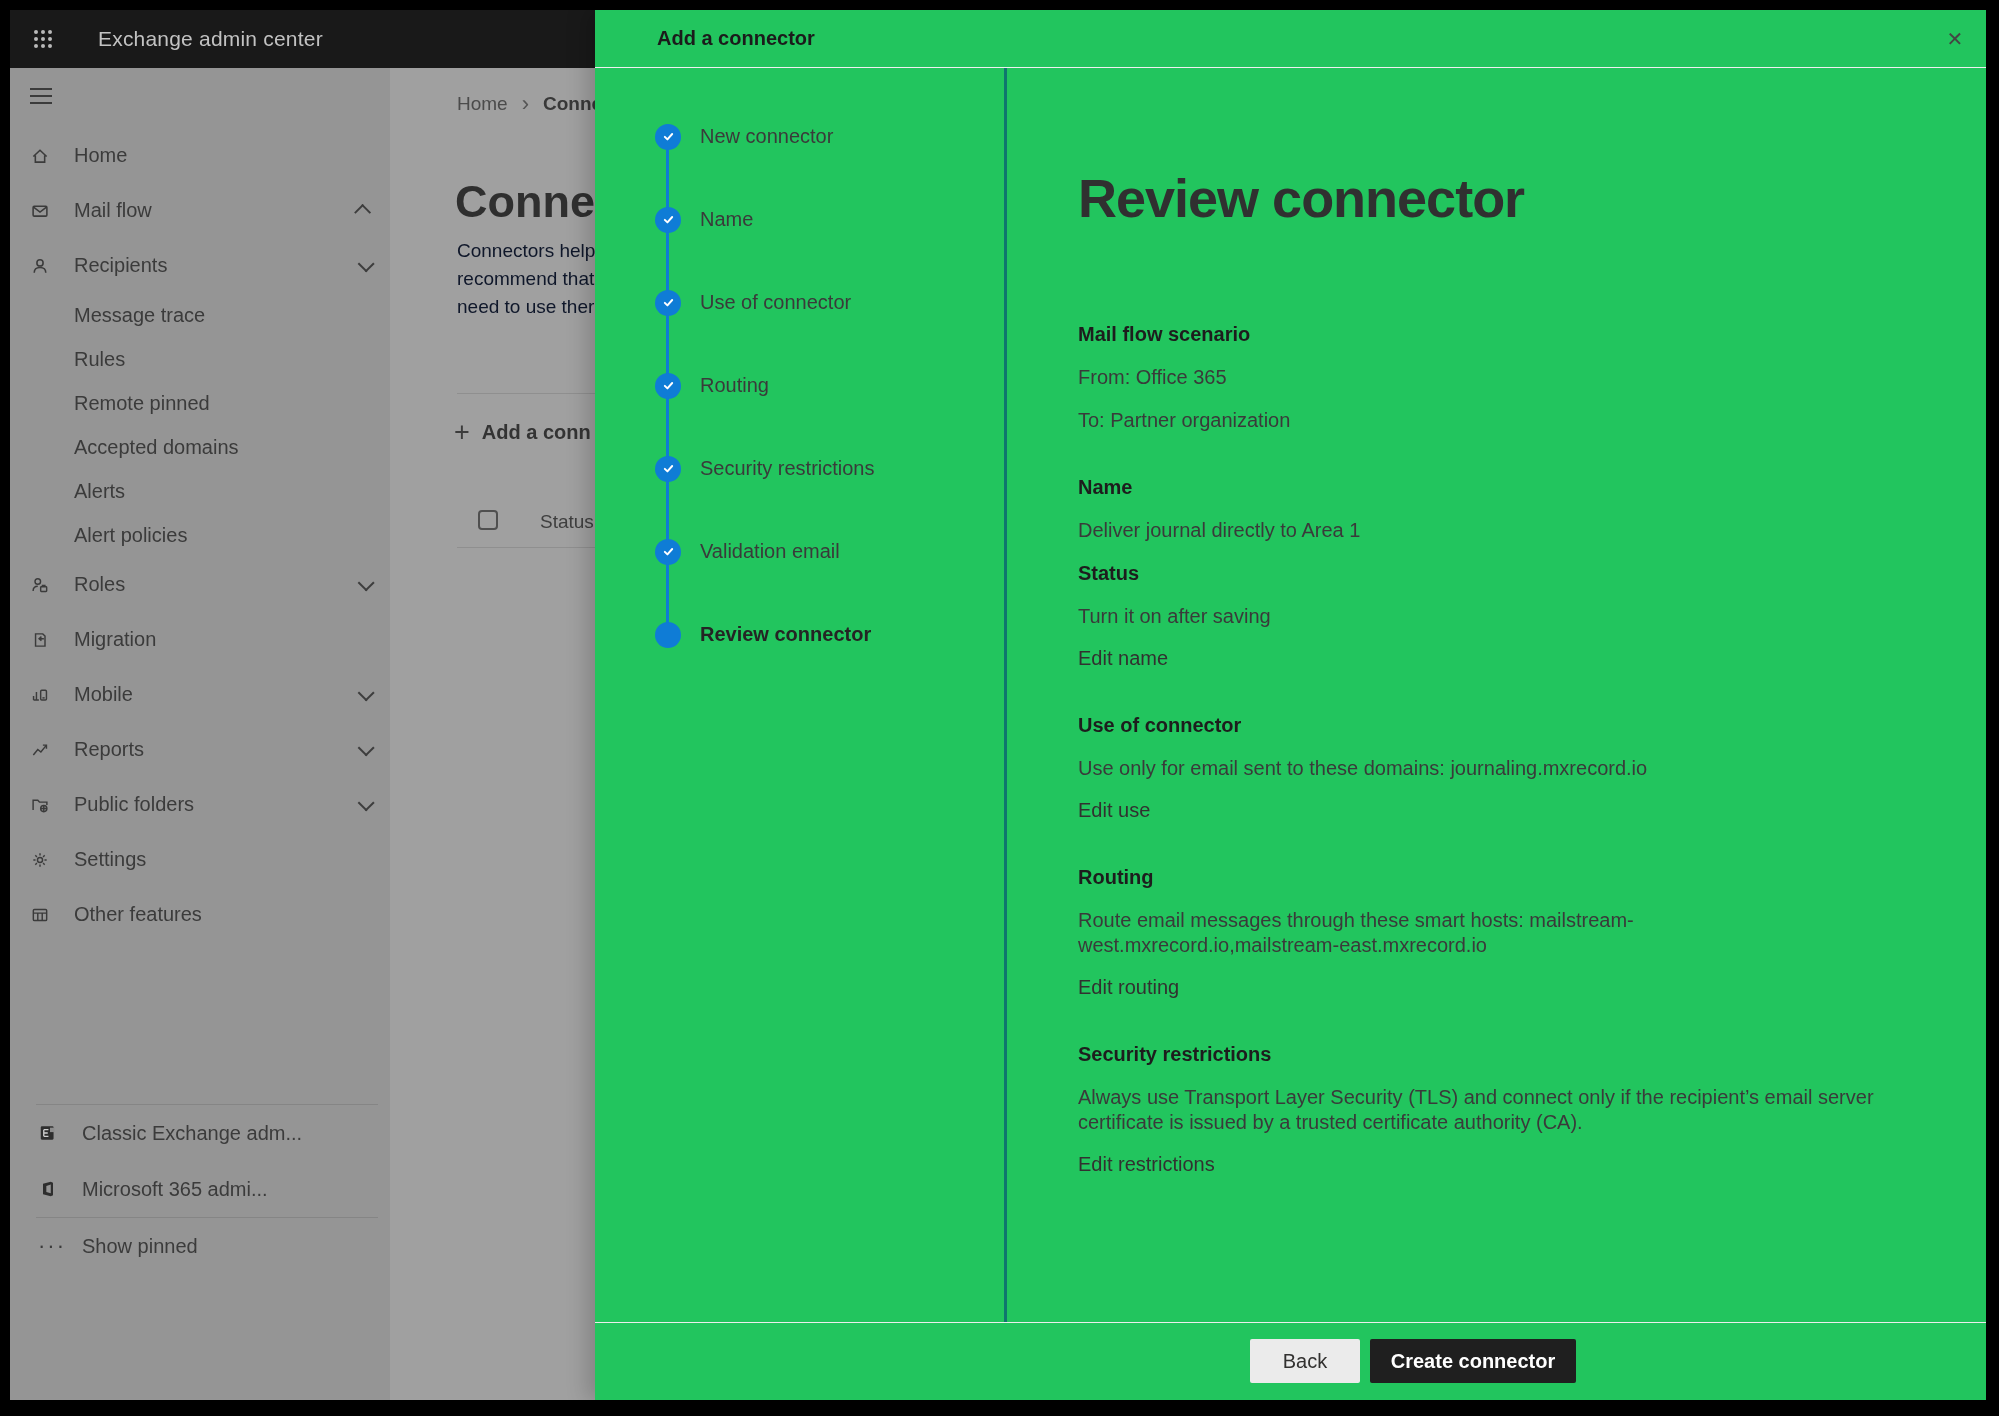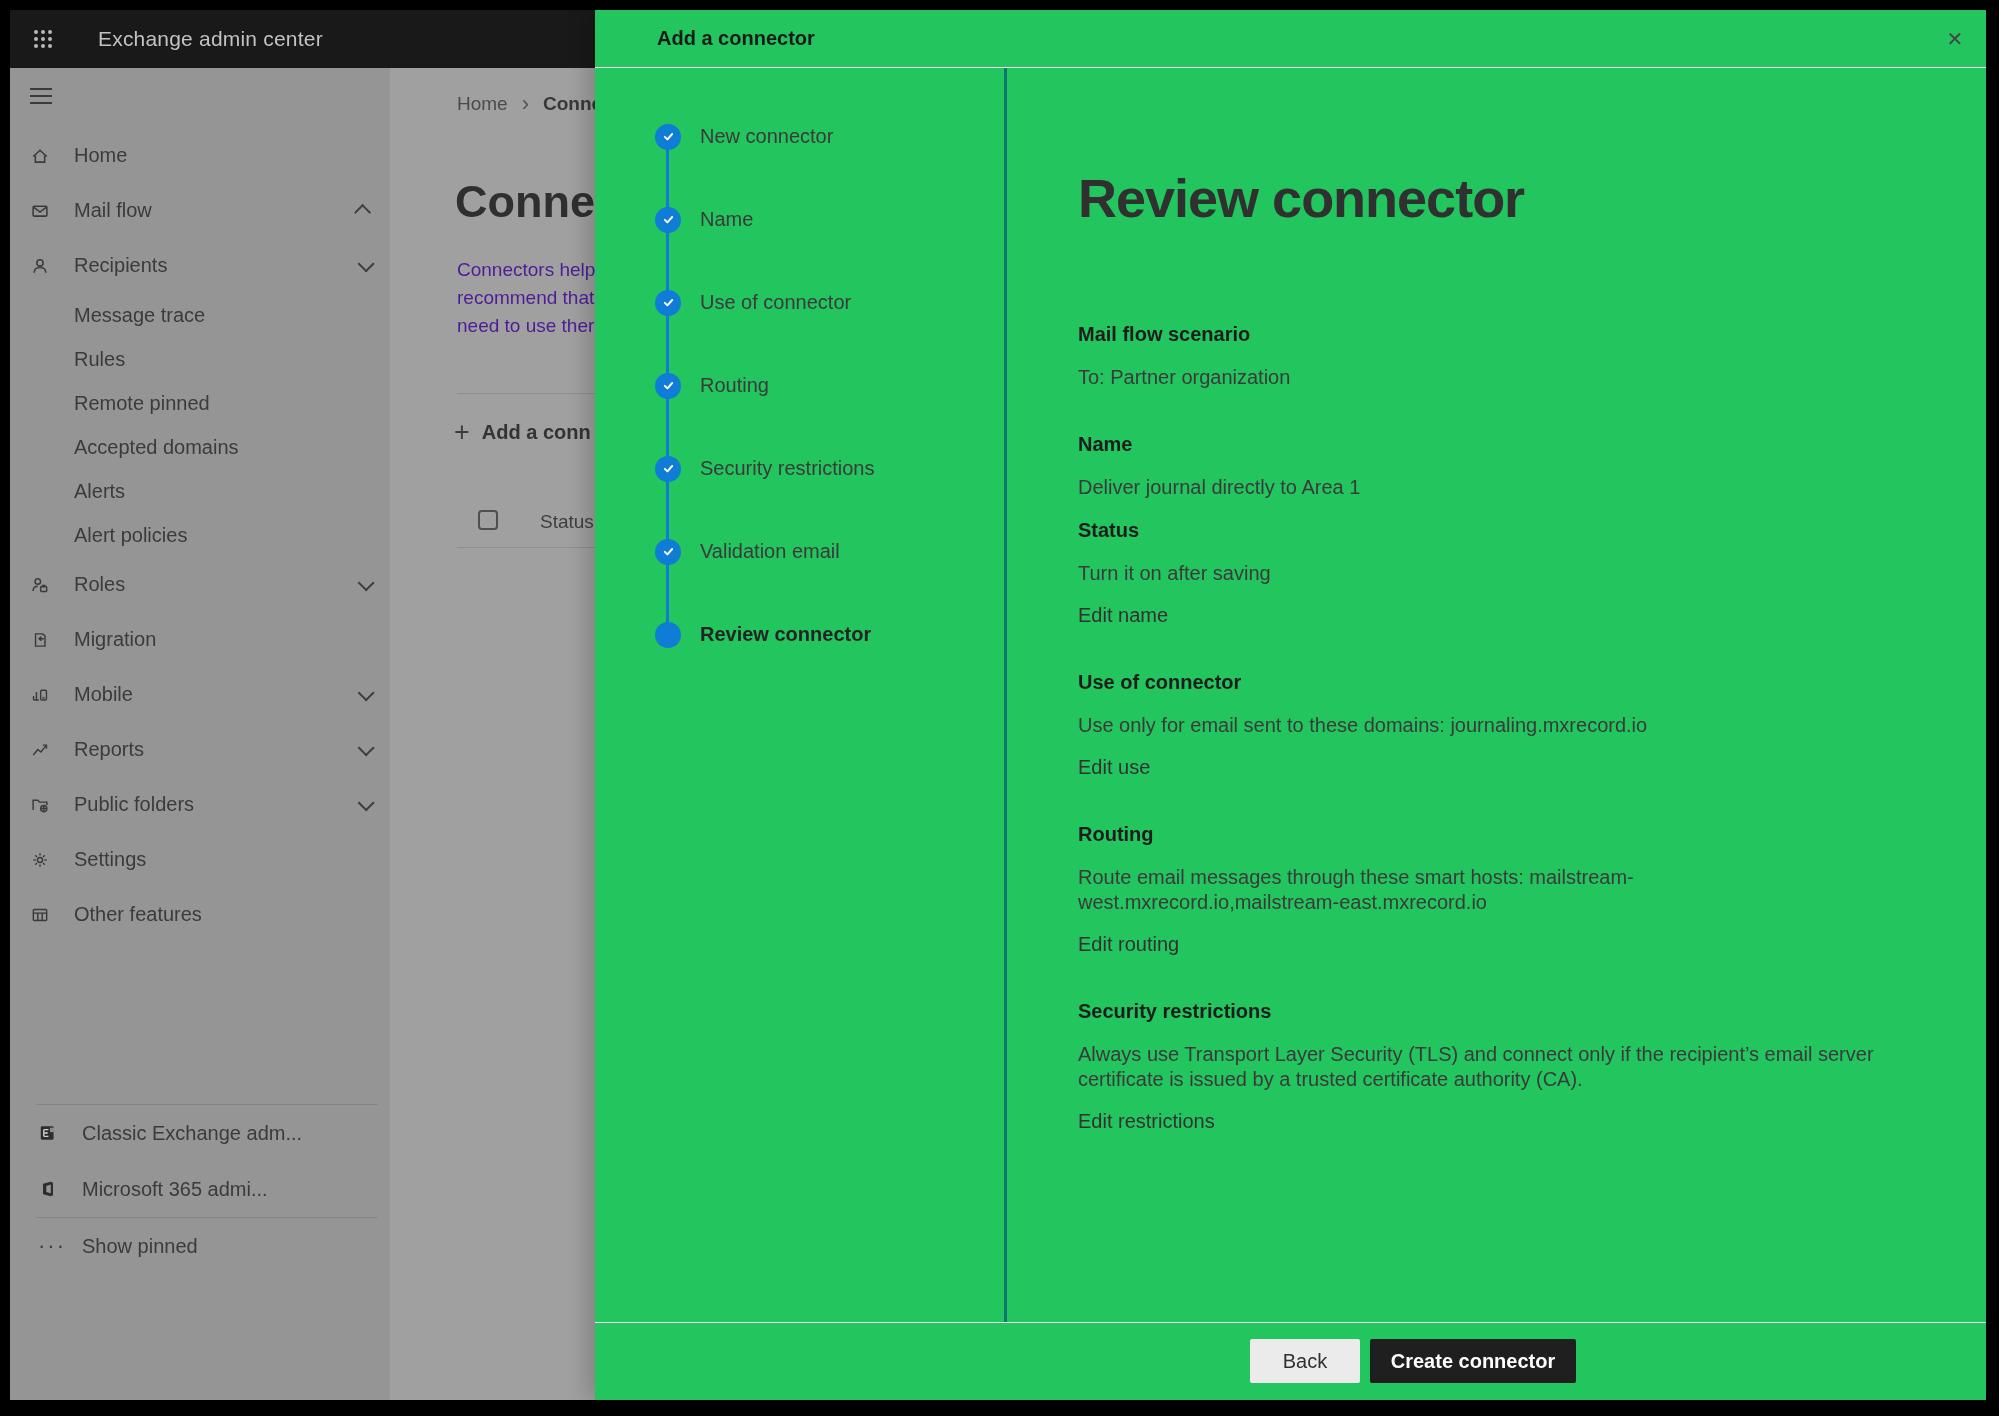--- a/index.html
+++ b/index.html
@@ -36,21 +36,21 @@
   .sidebar-bottom{position:absolute;left:8px;right:0;top:1036px;}
   .nav-divider{height:1px;background:#858585;margin:0 12px 0 18px;}
   .nav-row.small{height:56px;}
   .dots-glyph{font-size:22px;color:#3b3b3b;letter-spacing:2px;width:20px;margin-right:24px;flex:none;}
 
   
   .breadcrumb{position:absolute;left:67px;top:23px;display:flex;align-items:center;font-size:19px;color:#4b4b4b;white-space:nowrap;}
   .breadcrumb .sep{margin:0 14px;font-size:22px;color:#555;}
   .breadcrumb .current{color:#383838;font-weight:600;}
   .bg-title{position:absolute;left:65px;top:108px;margin:0;font-size:45px;font-weight:700;color:#2f2f2f;white-space:nowrap;}
-  .bg-intro{position:absolute;left:67px;top:188px;font-size:19px;line-height:28px;color:#4c1d95;white-space:nowrap;}
+  .bg-intro{position:absolute;left:67px;top:169px;font-size:19px;line-height:28px;color:#0f172a;white-space:nowrap;}
   .bg-div1{position:absolute;left:67px;right:0;top:325px;height:1px;background:#8f8f8f;}
   .bg-add{position:absolute;left:64px;top:347px;height:34px;display:flex;align-items:center;cursor:pointer;}
   .bg-add .plus{font-size:27px;color:#3c3c3c;margin-right:12px;font-weight:400;line-height:1;}
   .bg-add .albl{font-size:20px;font-weight:700;color:#333;white-space:nowrap;}
   .bg-checkbox{position:absolute;left:88px;top:442px;width:20px;height:20px;border:2px solid #4f4f4f;border-radius:4px;box-sizing:border-box;cursor:pointer;}
   .bg-status{position:absolute;left:150px;top:443px;font-size:19px;color:#3f3f3f;}
   .bg-div2{position:absolute;left:67px;right:0;top:479px;height:1px;background:#8f8f8f;}
 
   
   .dialog{position:absolute;left:585px;top:0;right:0;bottom:0;background:#22c55e;display:flex;flex-direction:column;box-shadow:-8px 0 20px rgba(0,0,0,.18);}
@@ -365,20 +365,21 @@
         <div class="step current">
           <span class="step-circle"></span>
           <span class="step-label">Review connector</span>
         </div>
       </aside>
 
       <div class="review">
         <h1>Review connector</h1>
 
         <div class="blk h2 first">Mail flow scenario</div>
+        <div class="blk p">From: Office 365</div>
         <div class="blk p">To: Partner organization</div>
 
         <div class="blk h2">Name</div>
         <div class="blk p">Deliver journal directly to Area 1</div>
 
         <div class="blk h2 tight">Status</div>
         <div class="blk p">Turn it on after saving</div>
         <div class="blk link">Edit name</div>
 
         <div class="blk h2">Use of connector</div>

